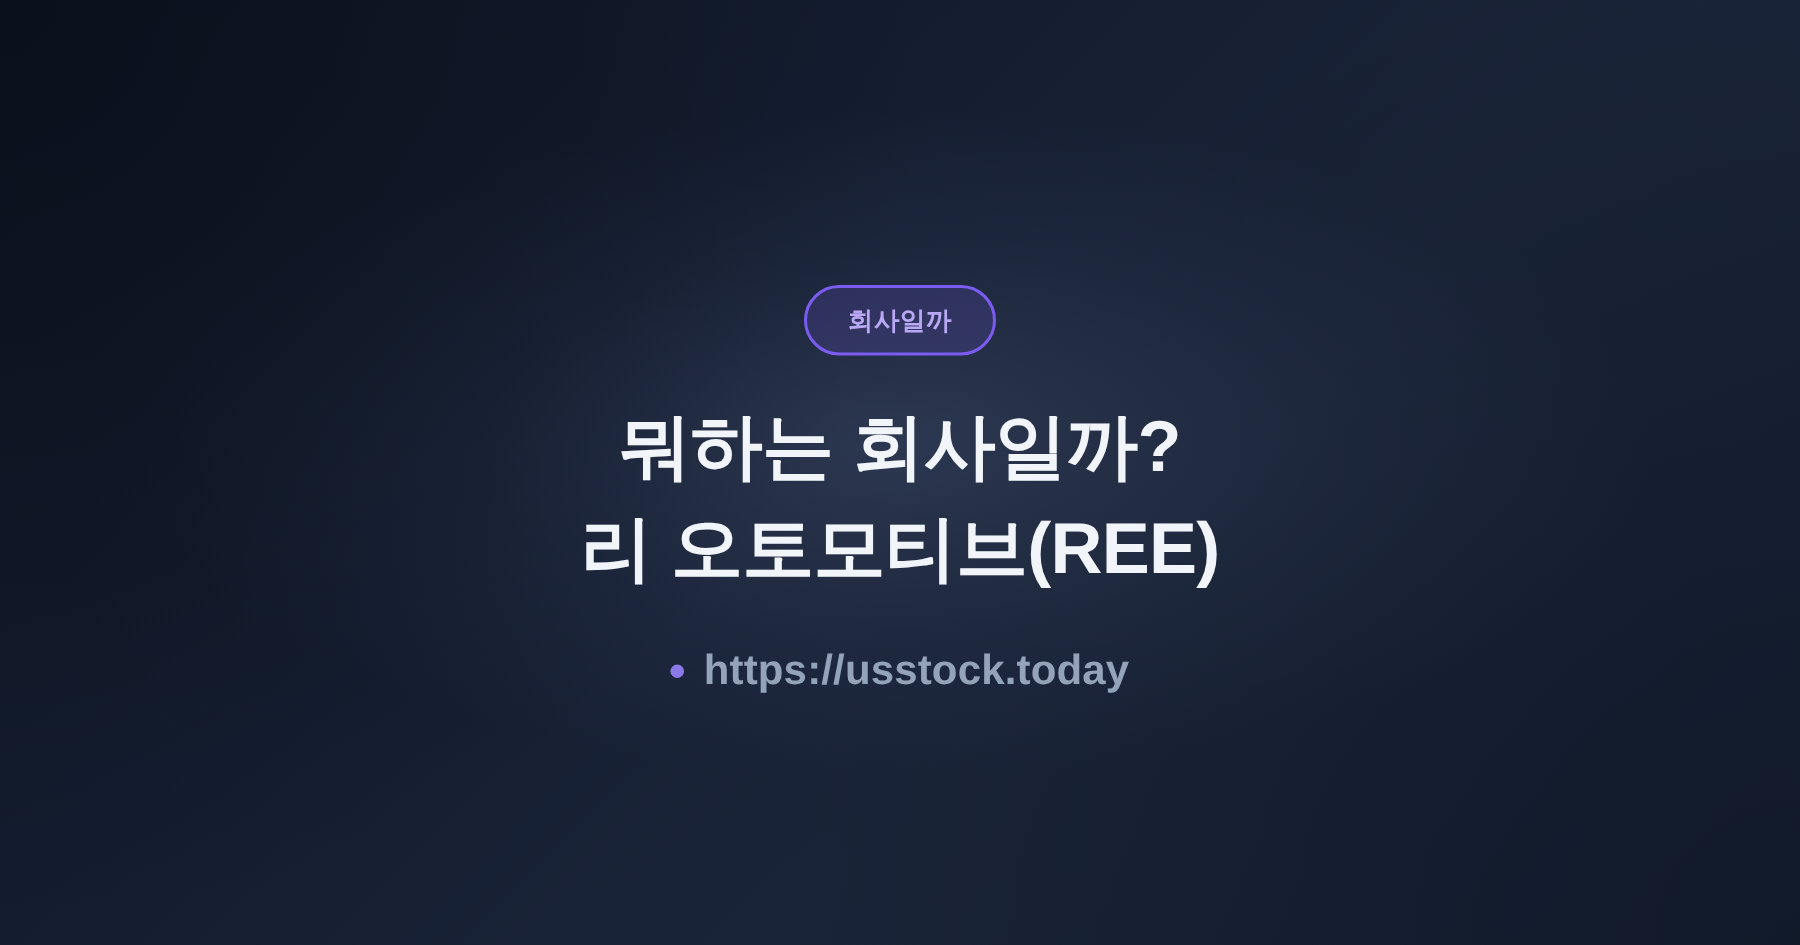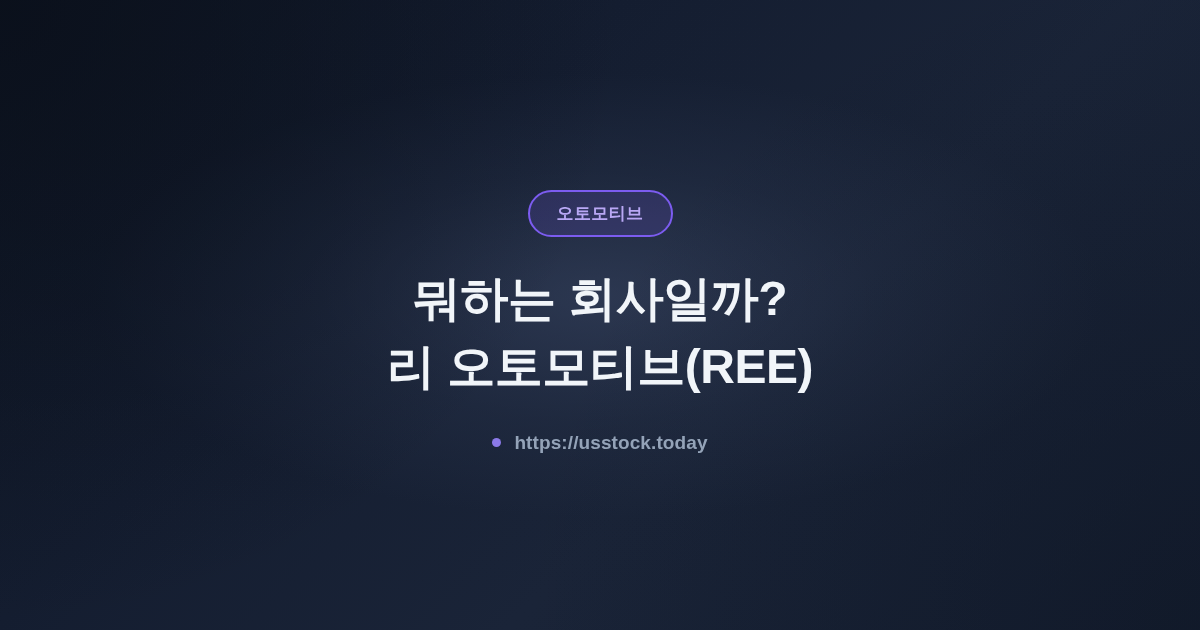--- a/index.html
+++ b/index.html
@@ -99,36 +99,36 @@
   }
   .url-bullet {
     width: 9px;
     height: 9px;
     border-radius: 50%;
     background: #8b7ae8;
     flex: 0 0 auto;
   }
   .url-text {
     color: #94a3b8;
-    font-size: 19px;
+    font-size: 28px;
     font-weight: bold;
     letter-spacing: 0.1px;
     line-height: 1;
     white-space: nowrap;
   }
 </style>
 </head>
 <body>
 
 <div id="og-card">
 
   <div id="content-stack">
 
     <div class="badge">
-      <span>오토모티브</span>
+      <span>회사일까</span>
     </div>
 
     <h1 class="headline">
       <span class="line">뭐하는 회사일까?</span>
       <span class="line">리 오토모티브(REE)</span>
     </h1>
 
     <div class="url-row">
       <span class="url-bullet"></span>
       <span class="url-text">https://usstock.today</span>

